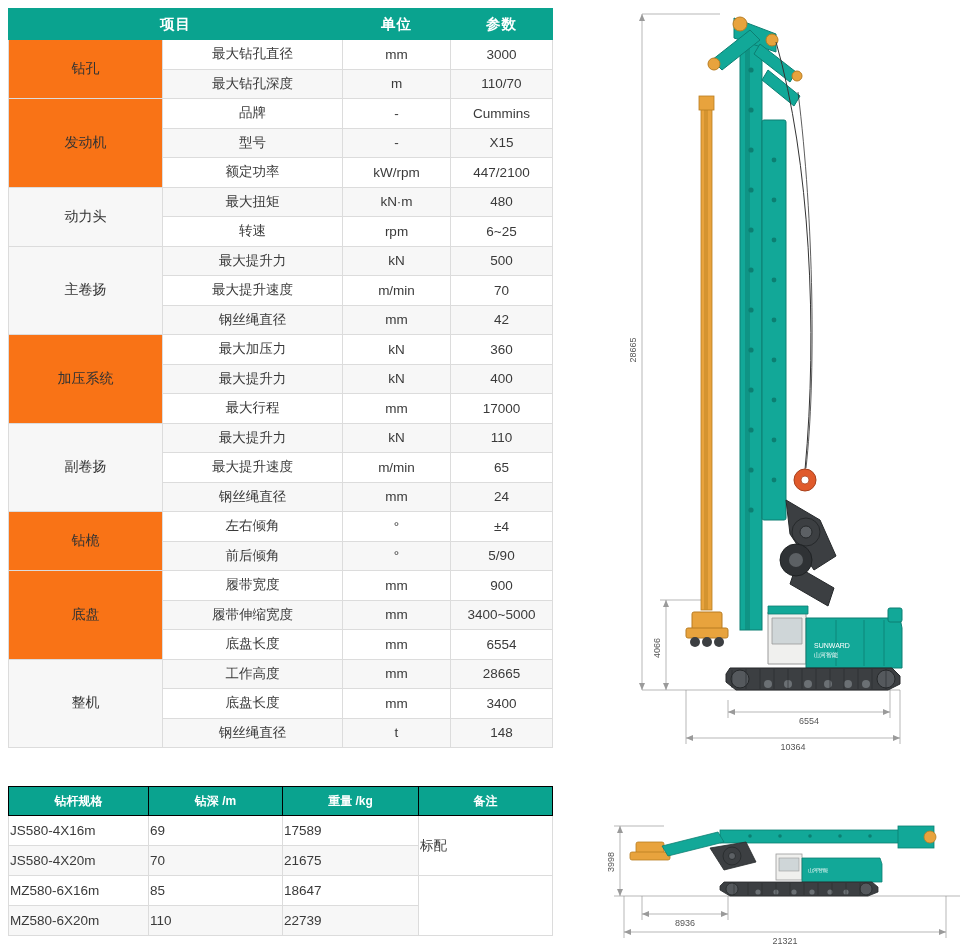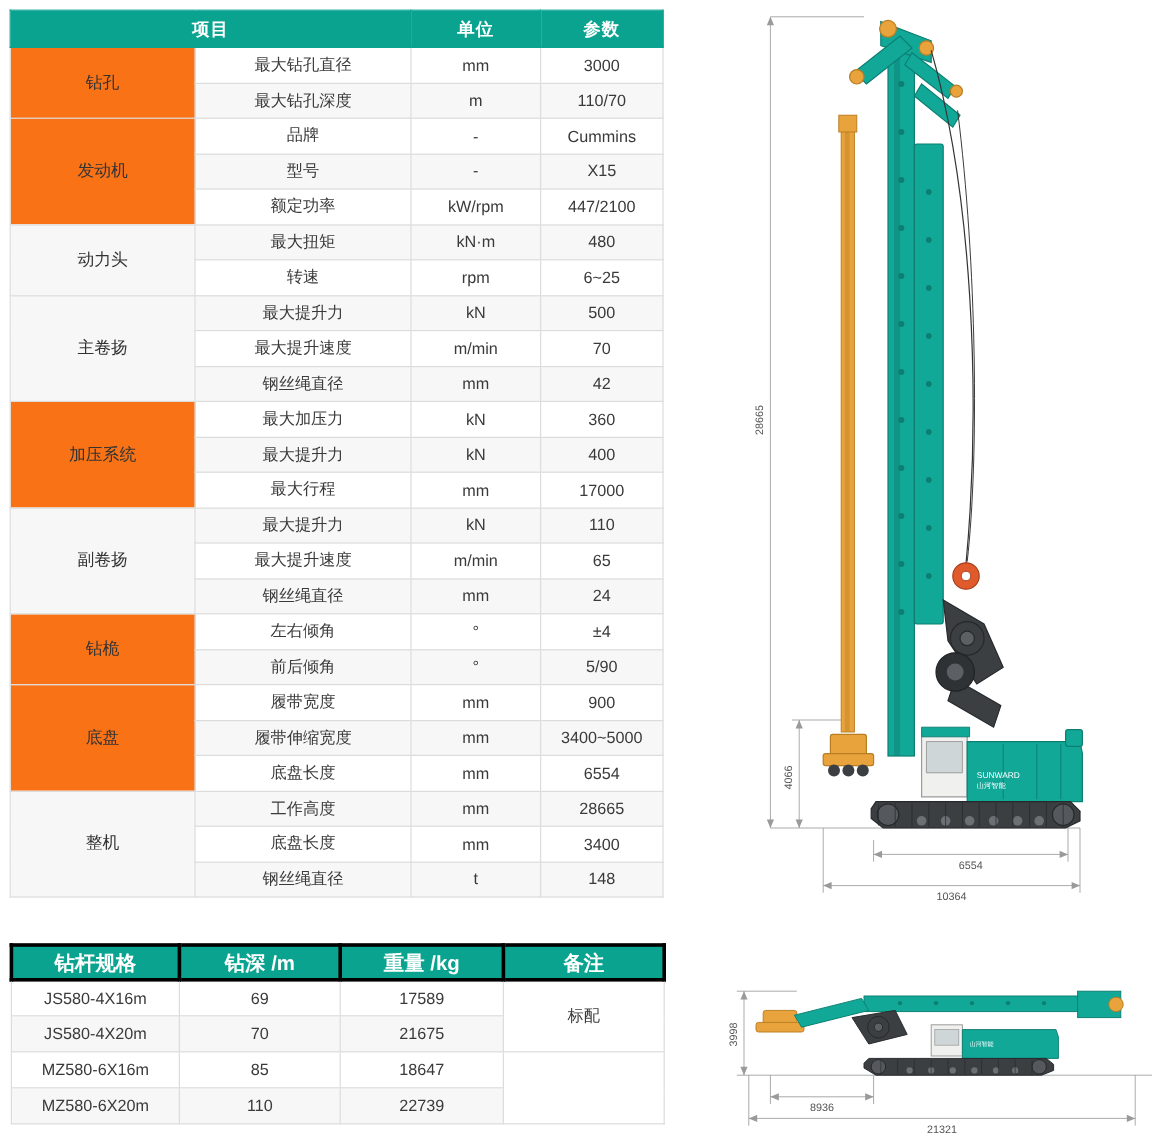--- a/index.html
+++ b/index.html
@@ -63,32 +63,32 @@
     width: 544px;
   }
   table.rod {
     width: 544px;
     border-collapse: collapse;
     table-layout: fixed;
   }
   table.rod th {
     background: #0aa38f;
     color: #ffffff;
-    font-size: 17px;
+    font-size: 12px;
     font-weight: bold;
     height: 29px;
-    border: 3px solid #000000;
+    border: 1px solid #000000;
     text-align: center;
   }
   table.rod td {
     border: 1px solid #dcdcdc;
     height: 30px;
     font-size: 13.5px;
     color: #3a3a3a;
-    text-align: center;
+    text-align: left;
     background: #ffffff;
   }
   table.rod tr:nth-child(even) td { background: #f7f7f7; }
   .rcol-1 { width: 140px; }
   .rcol-2 { width: 134px; }
   .rcol-3 { width: 136px; }
   .rcol-4 { width: 134px; }
 
   
   .fig-main {

